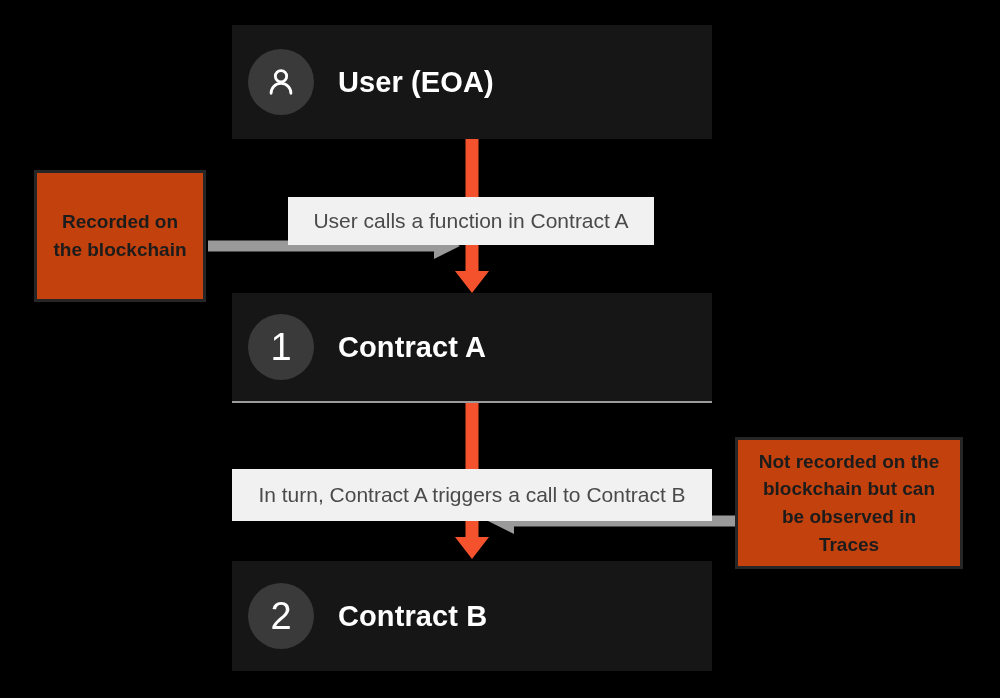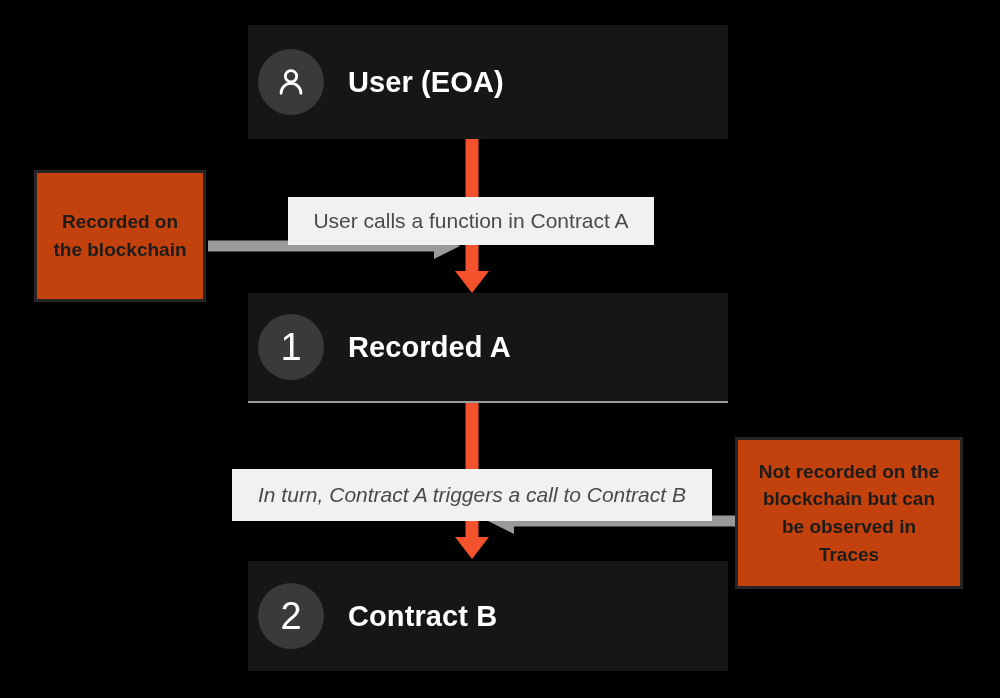--- a/index.html
+++ b/index.html
@@ -22,23 +22,22 @@
     background: #000000;
   }
 
   
   .node {
     position: absolute;
     background: #161616;
     display: flex;
     align-items: center;
     box-sizing: border-box;
-    padding-left: 10px;
+    padding-left: 16px;
     z-index: 4;
-    margin-left: 16px;
   }
   .node.underlined {
     border-bottom: 2px solid #9c9c9c;
   }
   .node-badge {
     width: 66px;
     height: 66px;
     border-radius: 50%;
     background: #3a3a3a;
     flex: 0 0 auto;
@@ -73,21 +72,21 @@
     display: flex;
     align-items: center;
     justify-content: center;
     box-sizing: border-box;
     padding: 0 22px;
     white-space: nowrap;
     z-index: 6;
     margin-top: 14px;
   }
   #chip-step-1 { left: 288px; top: 183px; width: 366px; height: 48px; }
-  #chip-step-2 { left: 232px; top: 455px; width: 480px; height: 52px; font-style: italic; }
+  #chip-step-2 { left: 232px; top: 455px; width: 480px; height: 52px; }
 
   
   .flow-arrow {
     position: absolute;
     z-index: 5;
   }
   .flow-arrow .shaft {
     position: absolute;
     left: 50%;
     top: 0;
@@ -154,40 +153,40 @@
     justify-content: center;
     text-align: center;
     color: #1c1c1c;
     font-size: 19px;
     font-weight: bold;
     line-height: 1.45;
     padding: 8px 14px;
     z-index: 7;
   }
   #annot-box-left  { left: 34px;  top: 170px; width: 172px; height: 132px; }
-  #annot-box-right { left: 735px; top: 437px; width: 228px; height: 152px; }
+  #annot-box-right { left: 735px; top: 437px; width: 228px; height: 132px; }
 </style>
 </head>
 <body>
 
 <div class="canvas">
 
   <div class="node" id="node-user">
     <div class="node-badge">
       <svg width="34" height="34" viewBox="0 0 24 24" fill="none" stroke="#ffffff" stroke-width="2" stroke-linecap="round" stroke-linejoin="round">
         <circle cx="12" cy="8" r="4"></circle>
         <path d="M5 20a7 7 0 0 1 14 0"></path>
       </svg>
     </div>
     <div class="node-label">User (EOA)</div>
   </div>
 
   <div class="node underlined" id="node-contract-a">
     <div class="node-badge">1</div>
-    <div class="node-label">Recorded A</div>
+    <div class="node-label">Contract A</div>
   </div>
 
   <div class="node" id="node-contract-b">
     <div class="node-badge">2</div>
     <div class="node-label">Contract B</div>
   </div>
 
   <div class="flow-arrow" id="flow-user-to-a">
     <div class="shaft"></div>
     <div class="head"></div>

